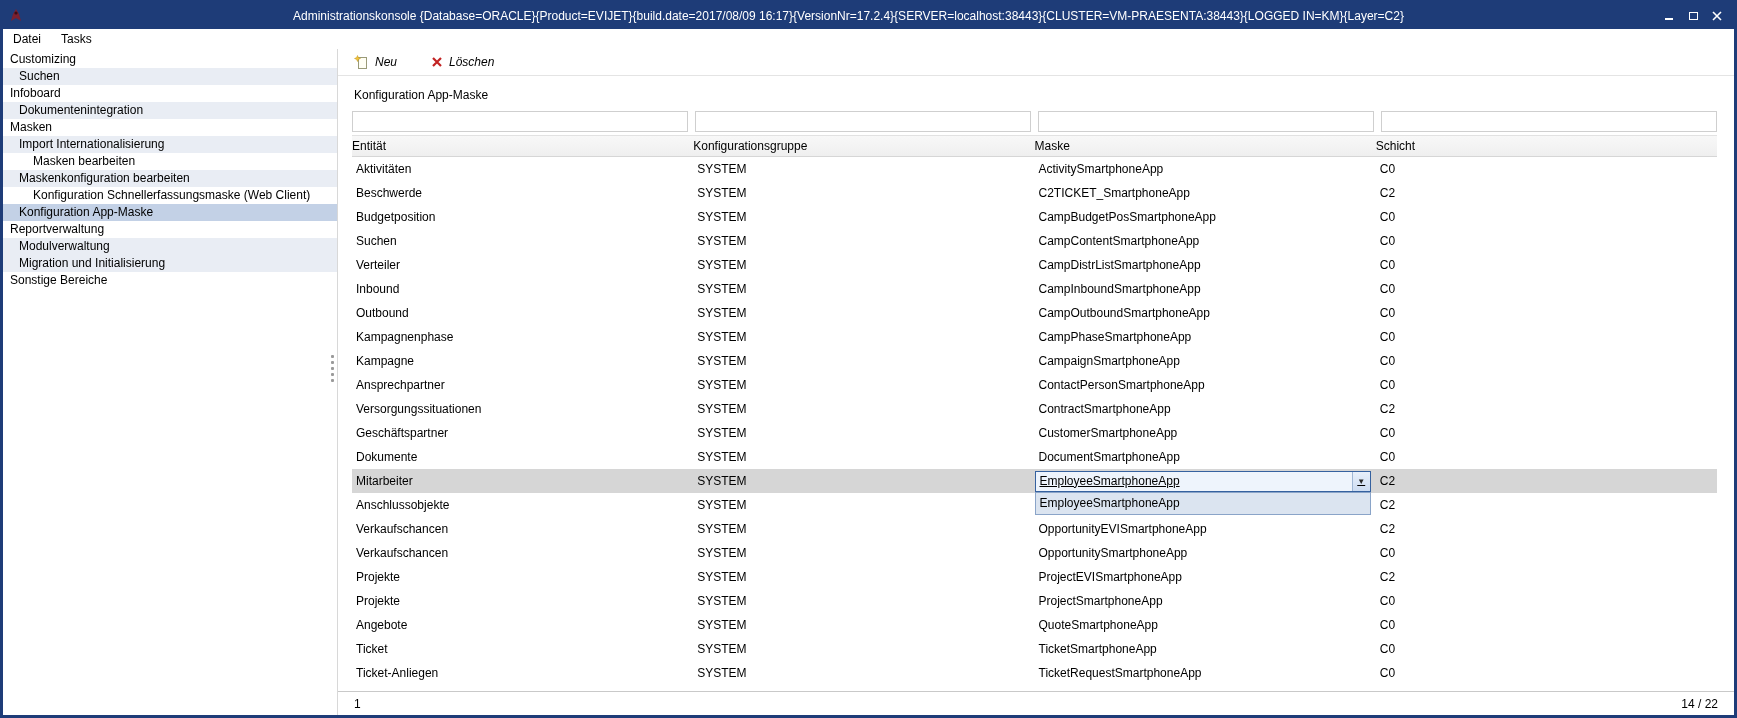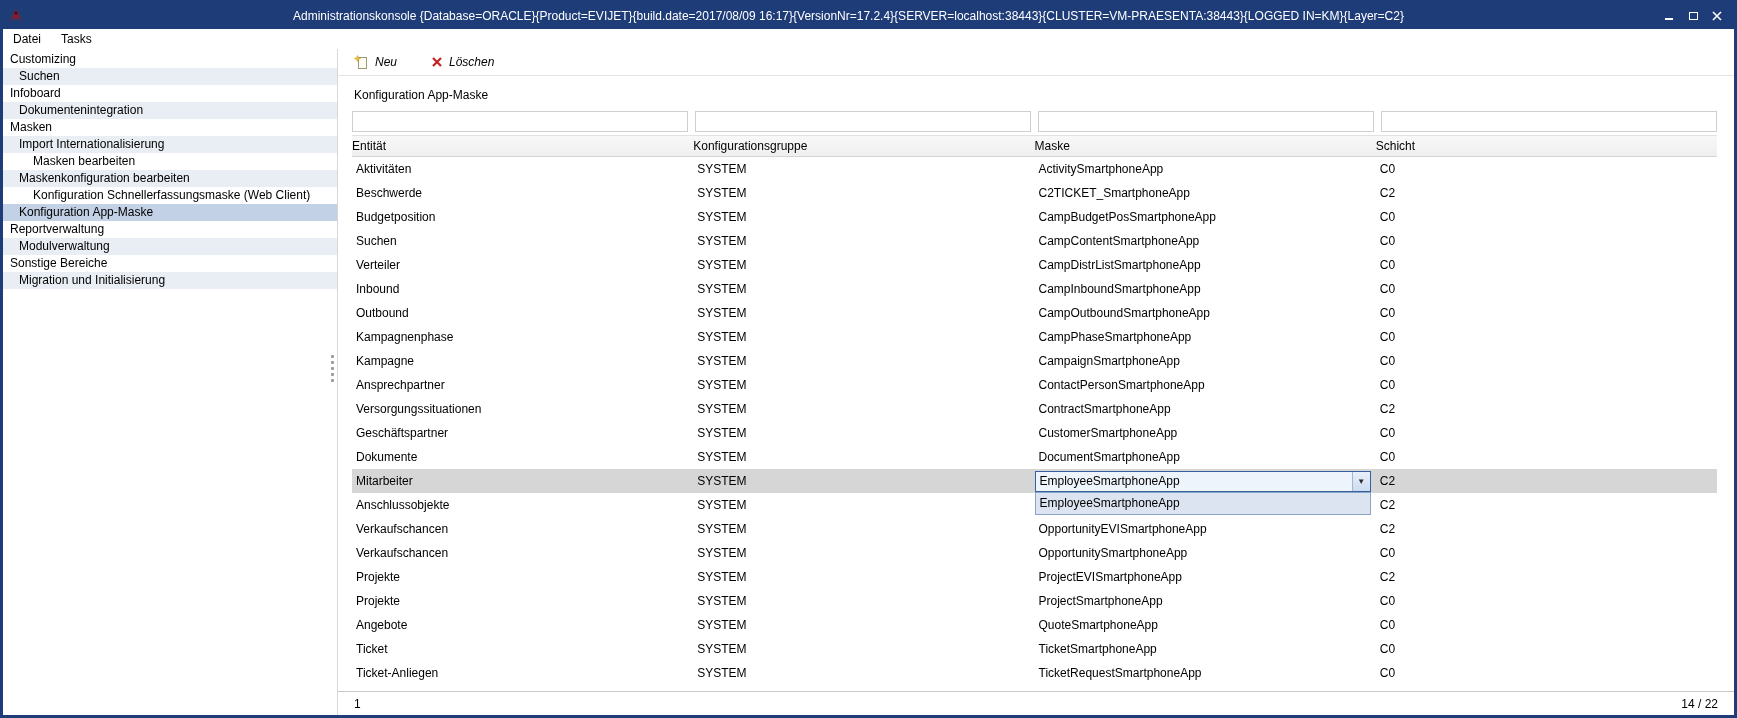--- a/index.html
+++ b/index.html
@@ -77,21 +77,21 @@
   }
   .header-row {
     height: 22px; align-items: center;
     background: linear-gradient(#f8f8f8, #efefef);
     border-top: 1px solid #e2e2e2; border-bottom: 1px solid #d6d6d6;
   }
   .header-cell { text-align: left; }
   .row { height: 24px; align-items: center; }
   .row.selected { background: #d6d6d6; }
   .cell { padding-left: 4px; white-space: nowrap; overflow: visible; }
-  .cell.editor-cell { padding: 0; position: relative; }
+  .cell.editor-cell { padding: 0; position: relative; text-decoration: underline; }
   
   .combobox {
     position: relative; width: calc(100% - 5px); height: 21px;
     border: 1px solid #35619f; background: #eef4fc;
     display: flex; align-items: stretch;
   }
   .combobox .value { flex: 1; padding-left: 4px; line-height: 19px; overflow: hidden; white-space: nowrap; }
   .combobox .caret-btn {
     width: 18px; display: flex; align-items: center; justify-content: center;
     background: linear-gradient(#e8f0fb, #cddcf1);
@@ -158,22 +158,22 @@
         <div class="side-item">Infoboard</div>
         <div class="side-item alt">Dokumentenintegration</div>
         <div class="side-item">Masken</div>
         <div class="side-item level-1 alt">Import Internationalisierung</div>
         <div class="side-item level-1">Masken bearbeiten</div>
         <div class="side-item level-1 alt">Maskenkonfiguration bearbeiten</div>
         <div class="side-item level-1">Konfiguration Schnellerfassungsmaske (Web Client)</div>
         <div class="side-item level-1 alt selected">Konfiguration App-Maske</div>
         <div class="side-item">Reportverwaltung</div>
         <div class="side-item alt">Modulverwaltung</div>
+        <div class="side-item alt">Migration und Initialisierung</div>
         <div class="side-item">Sonstige Bereiche</div>
-        <div class="side-item alt">Migration und Initialisierung</div>
       </div>
 
     <div class="main">
 
       <div class="toolbar">
         <span class="tool-btn">
           <svg width="15" height="15" viewBox="0 0 15 15">
             <rect x="4.5" y="2.5" width="8" height="11" fill="#fffef4" stroke="#9a9a78" stroke-width="1"></rect>
             <path d="M3.5 0.5 L4.4 2.6 L6.5 3.5 L4.4 4.4 L3.5 6.5 L2.6 4.4 L0.5 3.5 L2.6 2.6 Z" fill="#f0c23c" stroke="#c79a20" stroke-width="0.5"></path>
           </svg>

